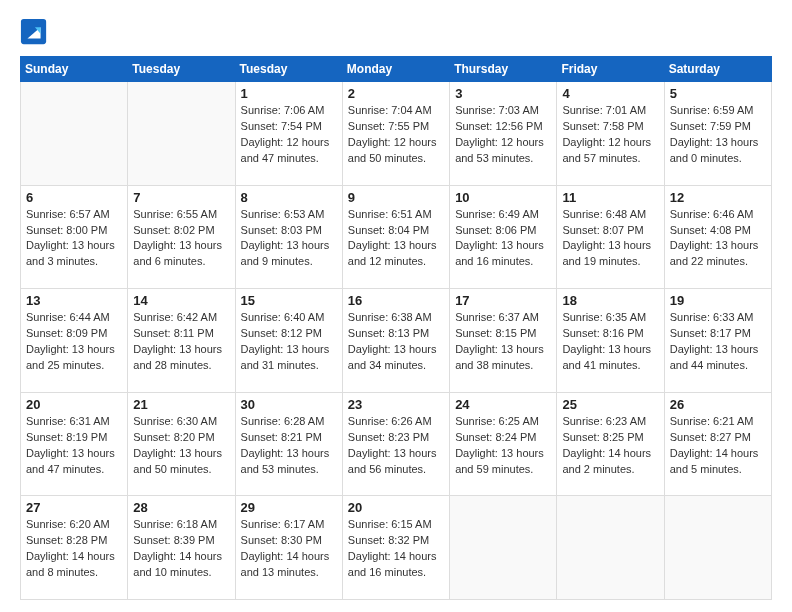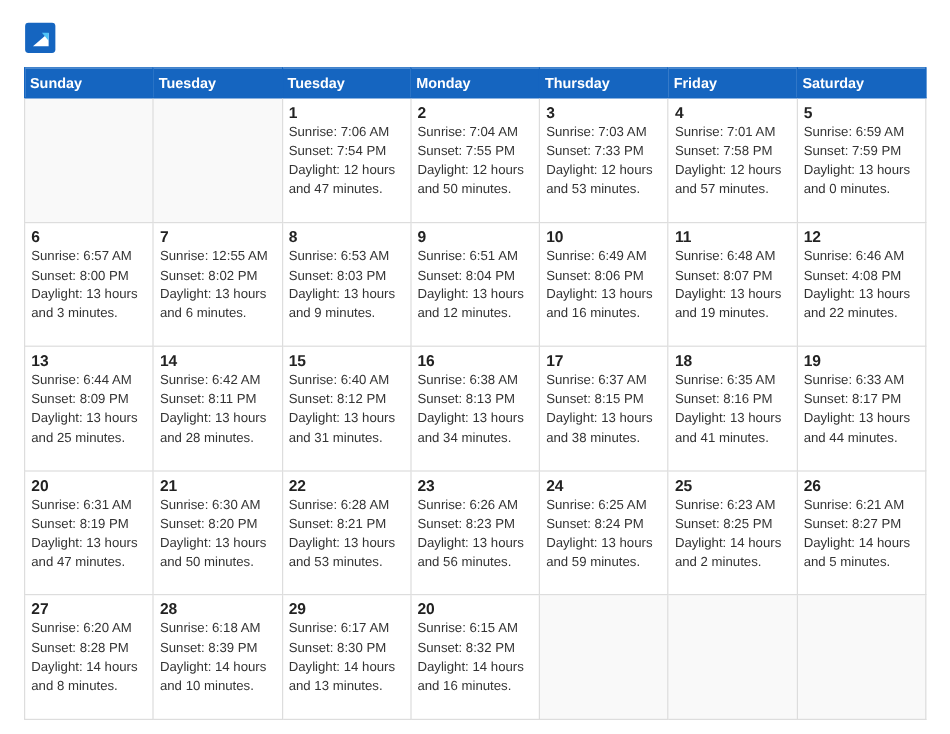--- a/index.html
+++ b/index.html
@@ -146,21 +146,21 @@
           </td>
           <td>
             <span class="day-num">2</span>
             <div class="day-info">Sunrise: 7:04 AM
 Sunset: 7:55 PM
 Daylight: 12 hours and 50 minutes.</div>
           </td>
           <td>
             <span class="day-num">3</span>
             <div class="day-info">Sunrise: 7:03 AM
-Sunset: 7:33 PM
+Sunset: 12:56 PM
 Daylight: 12 hours and 53 minutes.</div>
           </td>
           <td>
             <span class="day-num">4</span>
             <div class="day-info">Sunrise: 7:01 AM
 Sunset: 7:58 PM
 Daylight: 12 hours and 57 minutes.</div>
           </td>
           <td>
             <span class="day-num">5</span>
@@ -171,21 +171,21 @@
         </tr>
         <tr>
           <td>
             <span class="day-num">6</span>
             <div class="day-info">Sunrise: 6:57 AM
 Sunset: 8:00 PM
 Daylight: 13 hours and 3 minutes.</div>
           </td>
           <td>
             <span class="day-num">7</span>
-            <div class="day-info">Sunrise: 12:55 AM
+            <div class="day-info">Sunrise: 6:55 AM
 Sunset: 8:02 PM
 Daylight: 13 hours and 6 minutes.</div>
           </td>
           <td>
             <span class="day-num">8</span>
             <div class="day-info">Sunrise: 6:53 AM
 Sunset: 8:03 PM
 Daylight: 13 hours and 9 minutes.</div>
           </td>
           <td>
@@ -264,21 +264,21 @@
 Sunset: 8:19 PM
 Daylight: 13 hours and 47 minutes.</div>
           </td>
           <td>
             <span class="day-num">21</span>
             <div class="day-info">Sunrise: 6:30 AM
 Sunset: 8:20 PM
 Daylight: 13 hours and 50 minutes.</div>
           </td>
           <td>
-            <span class="day-num">22</span>
+            <span class="day-num">30</span>
             <div class="day-info">Sunrise: 6:28 AM
 Sunset: 8:21 PM
 Daylight: 13 hours and 53 minutes.</div>
           </td>
           <td>
             <span class="day-num">23</span>
             <div class="day-info">Sunrise: 6:26 AM
 Sunset: 8:23 PM
 Daylight: 13 hours and 56 minutes.</div>
           </td>

